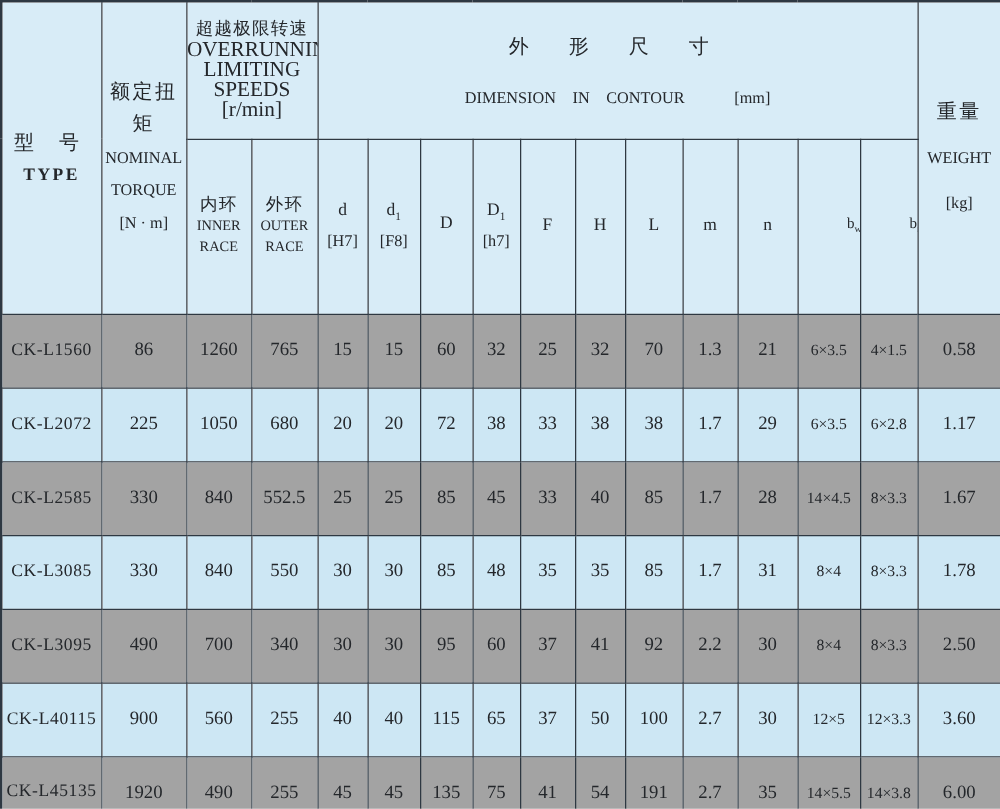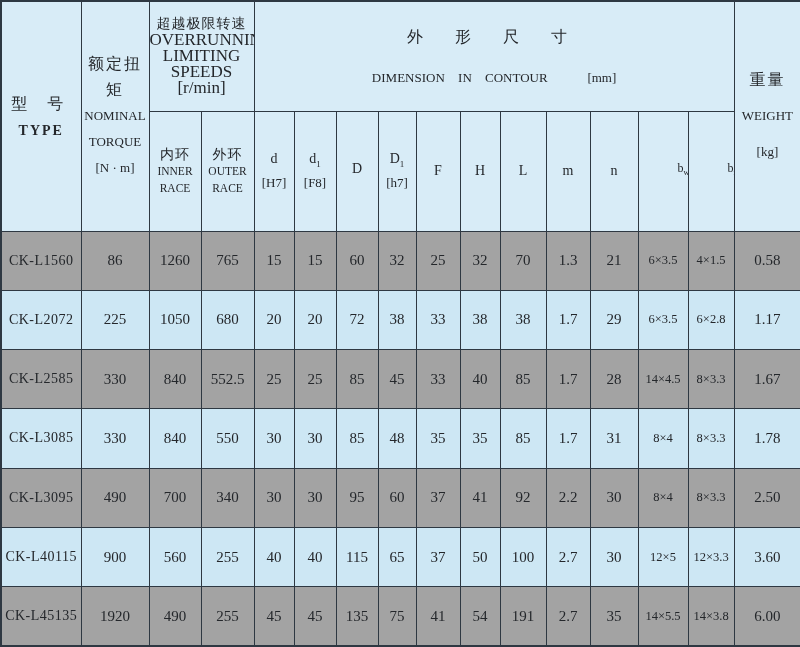--- a/index.html
+++ b/index.html
@@ -14,21 +14,21 @@
     border: 2px solid #2e3842;
   }
   .spec th, .spec td {
     border: 1px solid #2e3842;
     text-align: center; vertical-align: middle;
     padding: 0; overflow: hidden;
   }
   
   .spec thead th { background: #d8ecf7; font-weight: normal; }
   tr.h1 { height: 110px; }
-  tr.h2 { height: 120px; border-radius: 21px; }
+  tr.h2 { height: 140px; border-radius: 21px; }
   .zh { font-size: 16px; letter-spacing: 2px; }
   .en { font-size: 12px; letter-spacing: 0; }
   .th-type .zh { letter-spacing: 8px; margin-bottom: 8px; }
   .th-type .en { font-size: 14px; letter-spacing: 2px; font-weight: bold; }
   .th-torque div { line-height: 26px; }
   .th-torque .en, .th-torque .unit { font-size: 13px; }
   .th-speeds div { line-height: 16px; }
   .th-speeds .zh { font-size: 14px; letter-spacing: 1px; }
   .th-speeds .en { font-size: 17px; }
   .th-dim .zh { letter-spacing: 14px; margin-bottom: 22px; }

